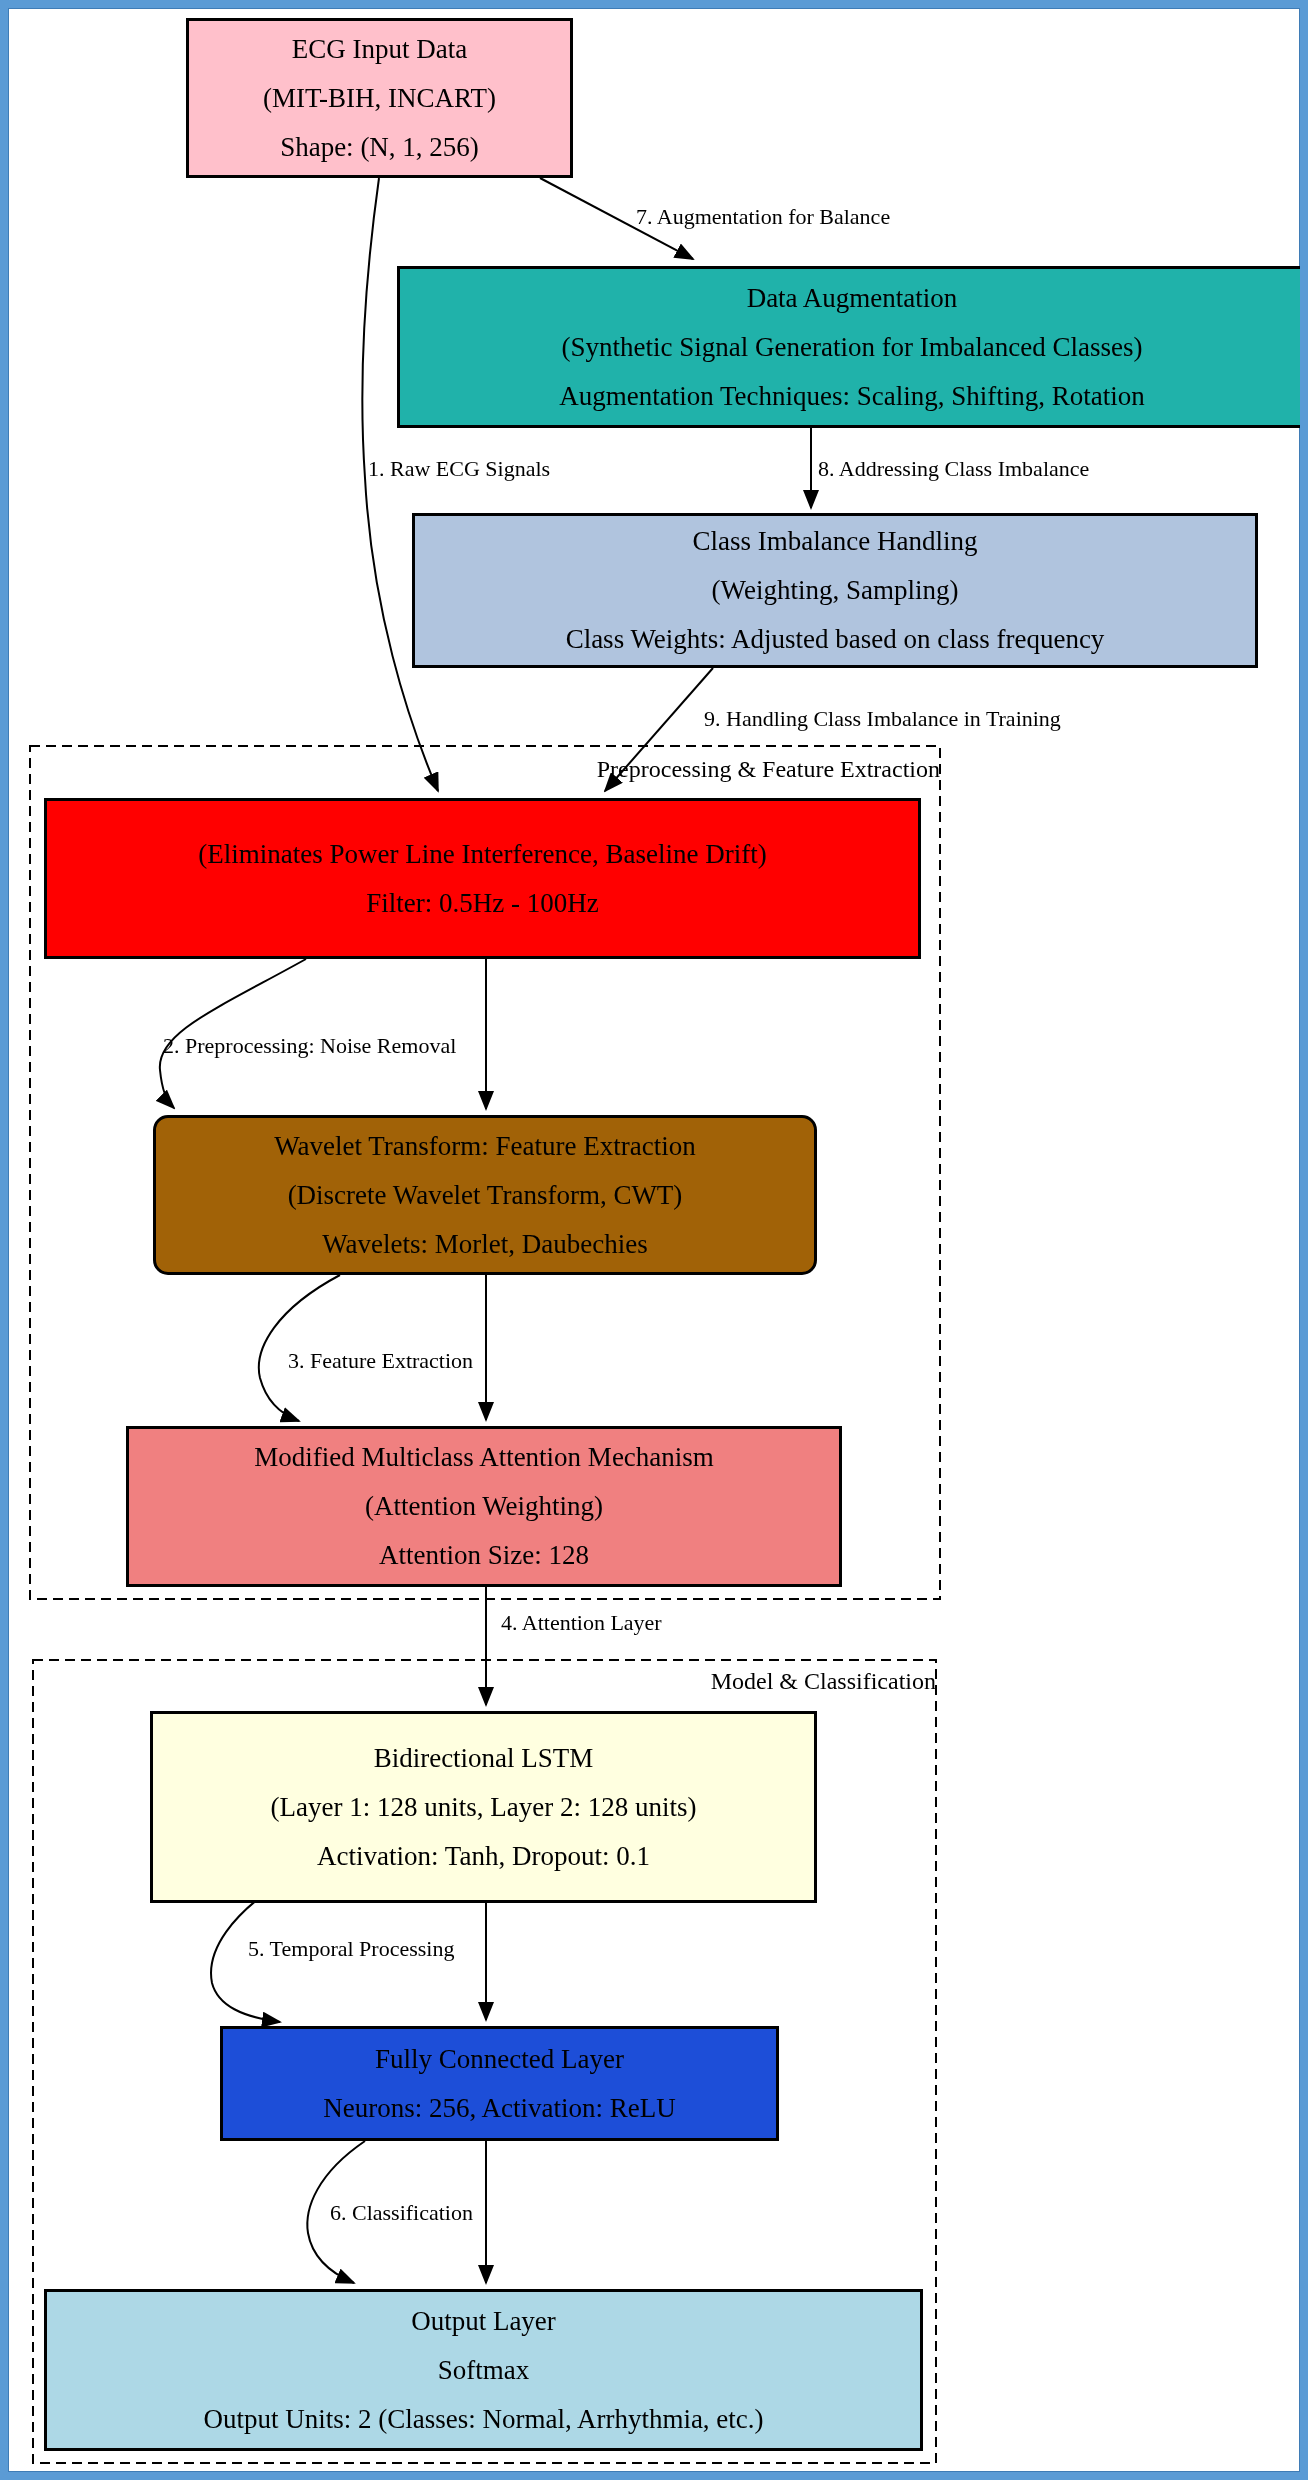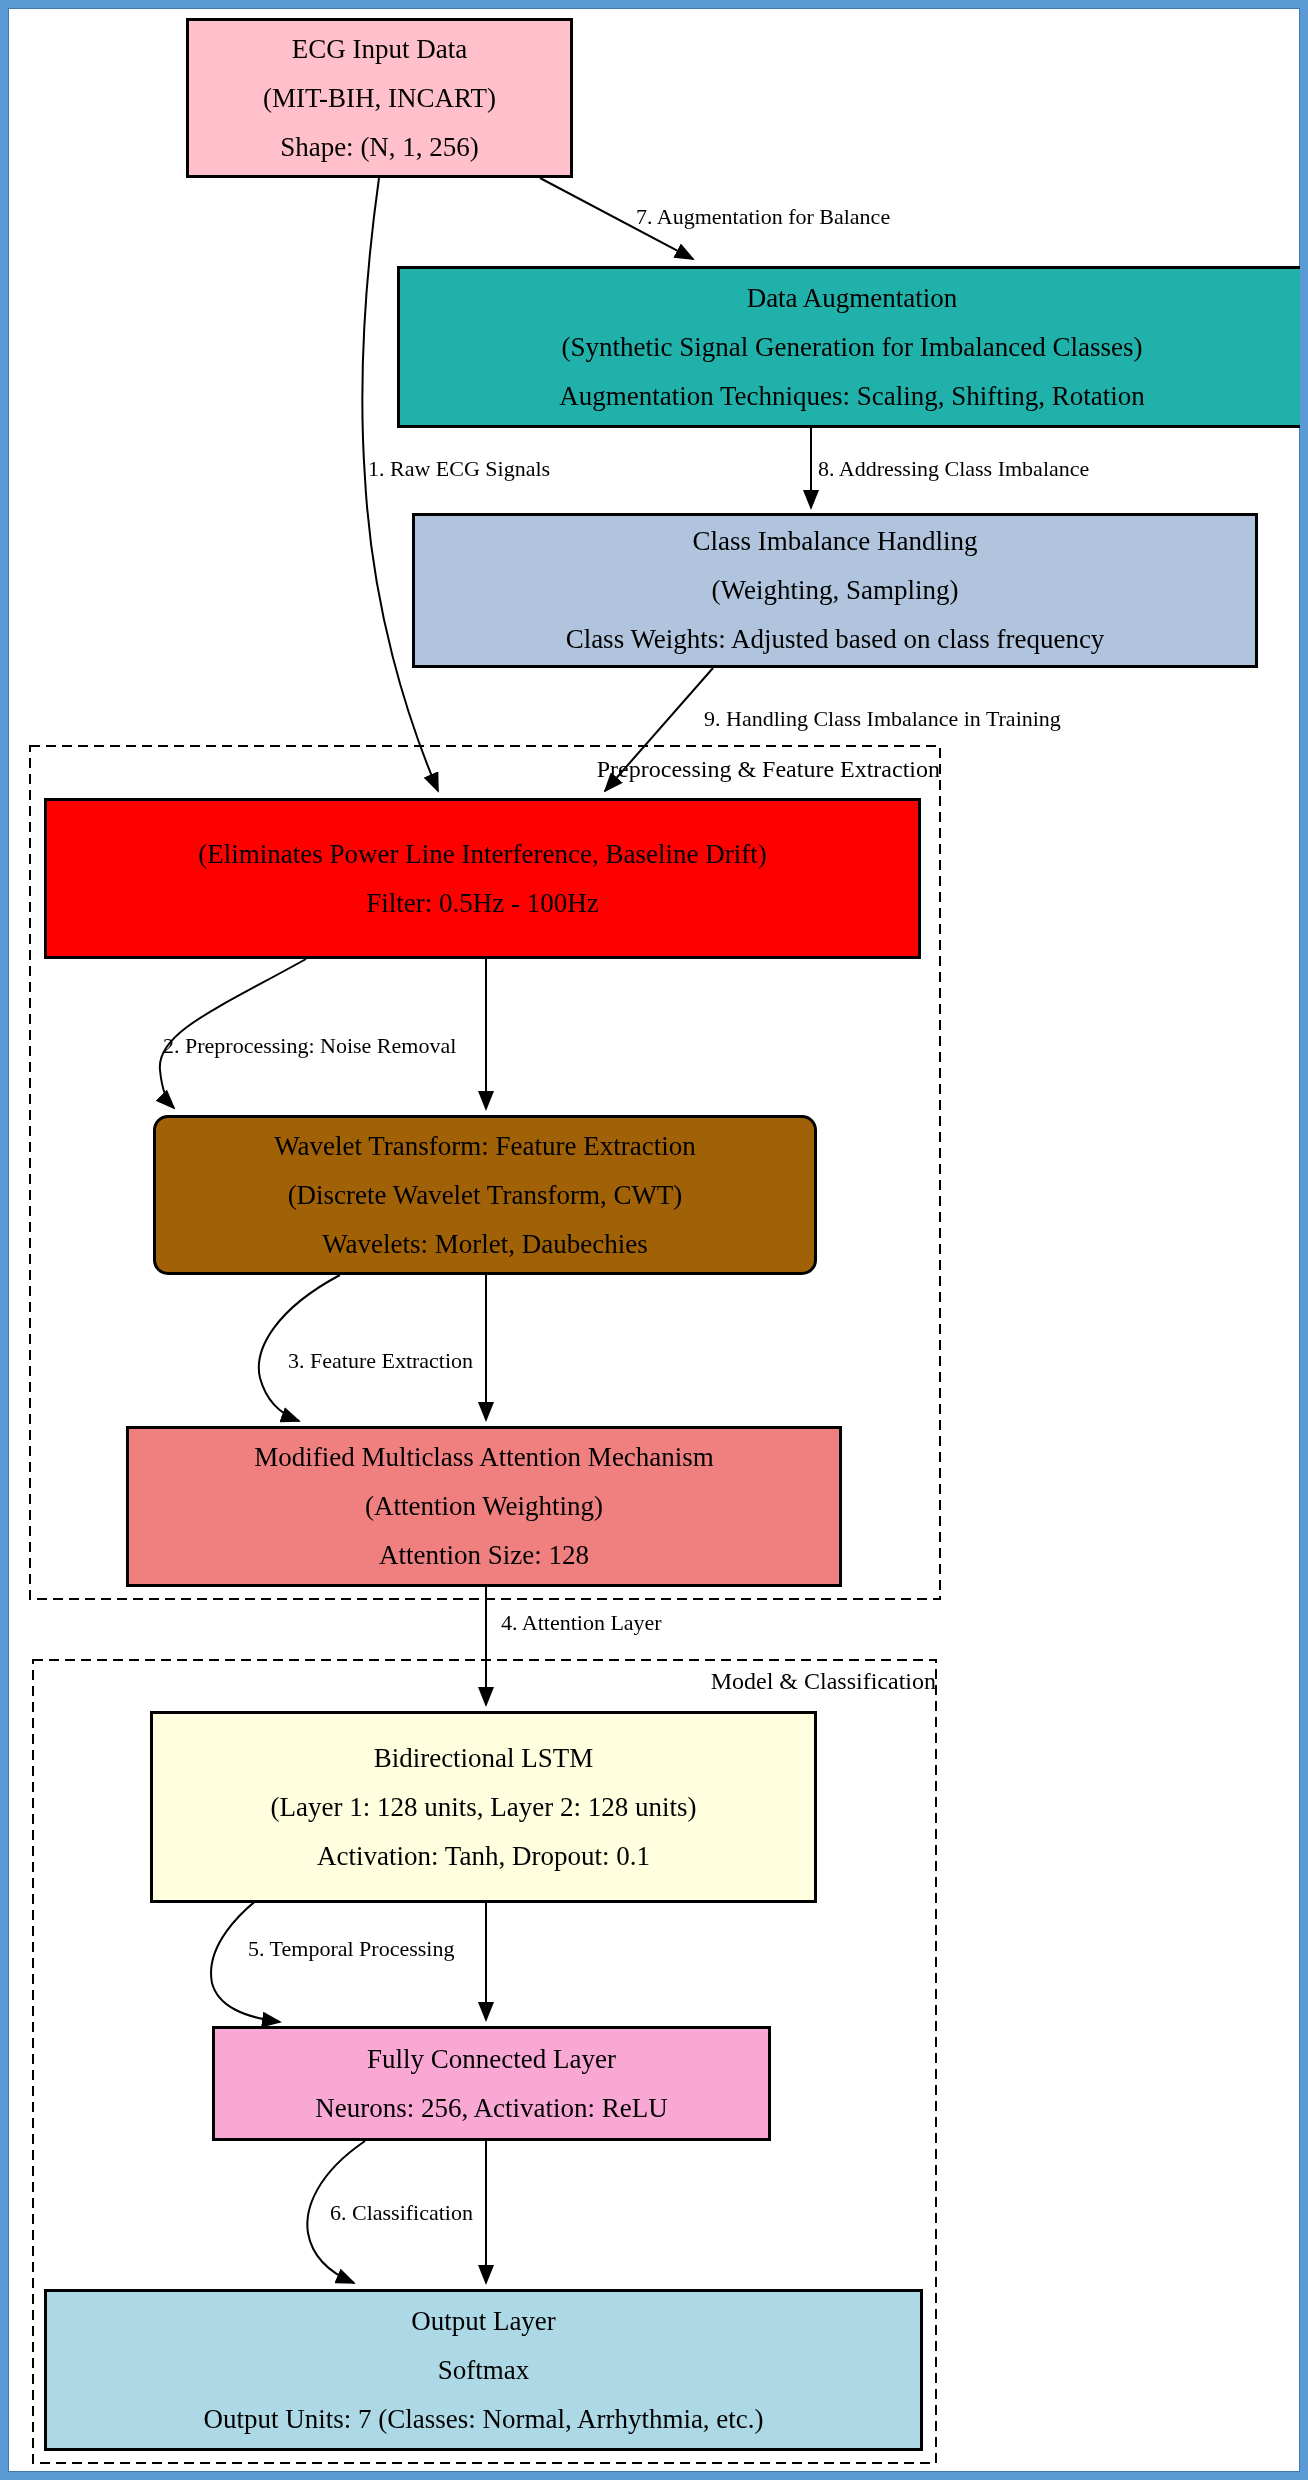--- a/index.html
+++ b/index.html
@@ -110,29 +110,29 @@
     <div>(Attention Weighting)</div>
     <div>Attention Size: 128</div>
   </div>
 
   <div class="node" style="left: 142px; top: 1703px; width: 667px; height: 192px; background-color: rgb(255, 255, 224);">
     <div>Bidirectional LSTM</div>
     <div>(Layer 1: 128 units, Layer 2: 128 units)</div>
     <div>Activation: Tanh, Dropout: 0.1</div>
   </div>
 
-  <div class="node" style="left: 204px; top: 2018px; width: 559px; height: 115px; background-color: #f9a8d4;">
+  <div class="node" style="left: 212px; top: 2018px; width: 559px; height: 115px; background-color: #1d4ed8;">
     <div>Fully Connected Layer</div>
     <div>Neurons: 256, Activation: ReLU</div>
   </div>
 
   <div class="node" style="left: 36px; top: 2281px; width: 879px; height: 162px; background-color: rgb(173, 216, 230);">
     <div>Output Layer</div>
     <div>Softmax</div>
-    <div>Output Units: 7 (Classes: Normal, Arrhythmia, etc.)</div>
+    <div>Output Units: 2 (Classes: Normal, Arrhythmia, etc.)</div>
   </div>
 
   <div class="edge-label" style="left:360px; top:448px;">1. Raw ECG Signals</div>
   <div class="edge-label" style="left:155px; top:1025px;">2. Preprocessing: Noise Removal</div>
   <div class="edge-label" style="left:280px; top:1340px;">3. Feature Extraction</div>
   <div class="edge-label" style="left:493px; top:1602px;text-align:right;">4. Attention Layer</div>
   <div class="edge-label" style="left:240px; top:1928px;">5. Temporal Processing</div>
   <div class="edge-label" style="left:322px; top:2192px;">6. Classification</div>
   <div class="edge-label" style="left:628px; top:196px;">7. Augmentation for Balance</div>
   <div class="edge-label" style="left:810px; top:448px;">8. Addressing Class Imbalance</div>

